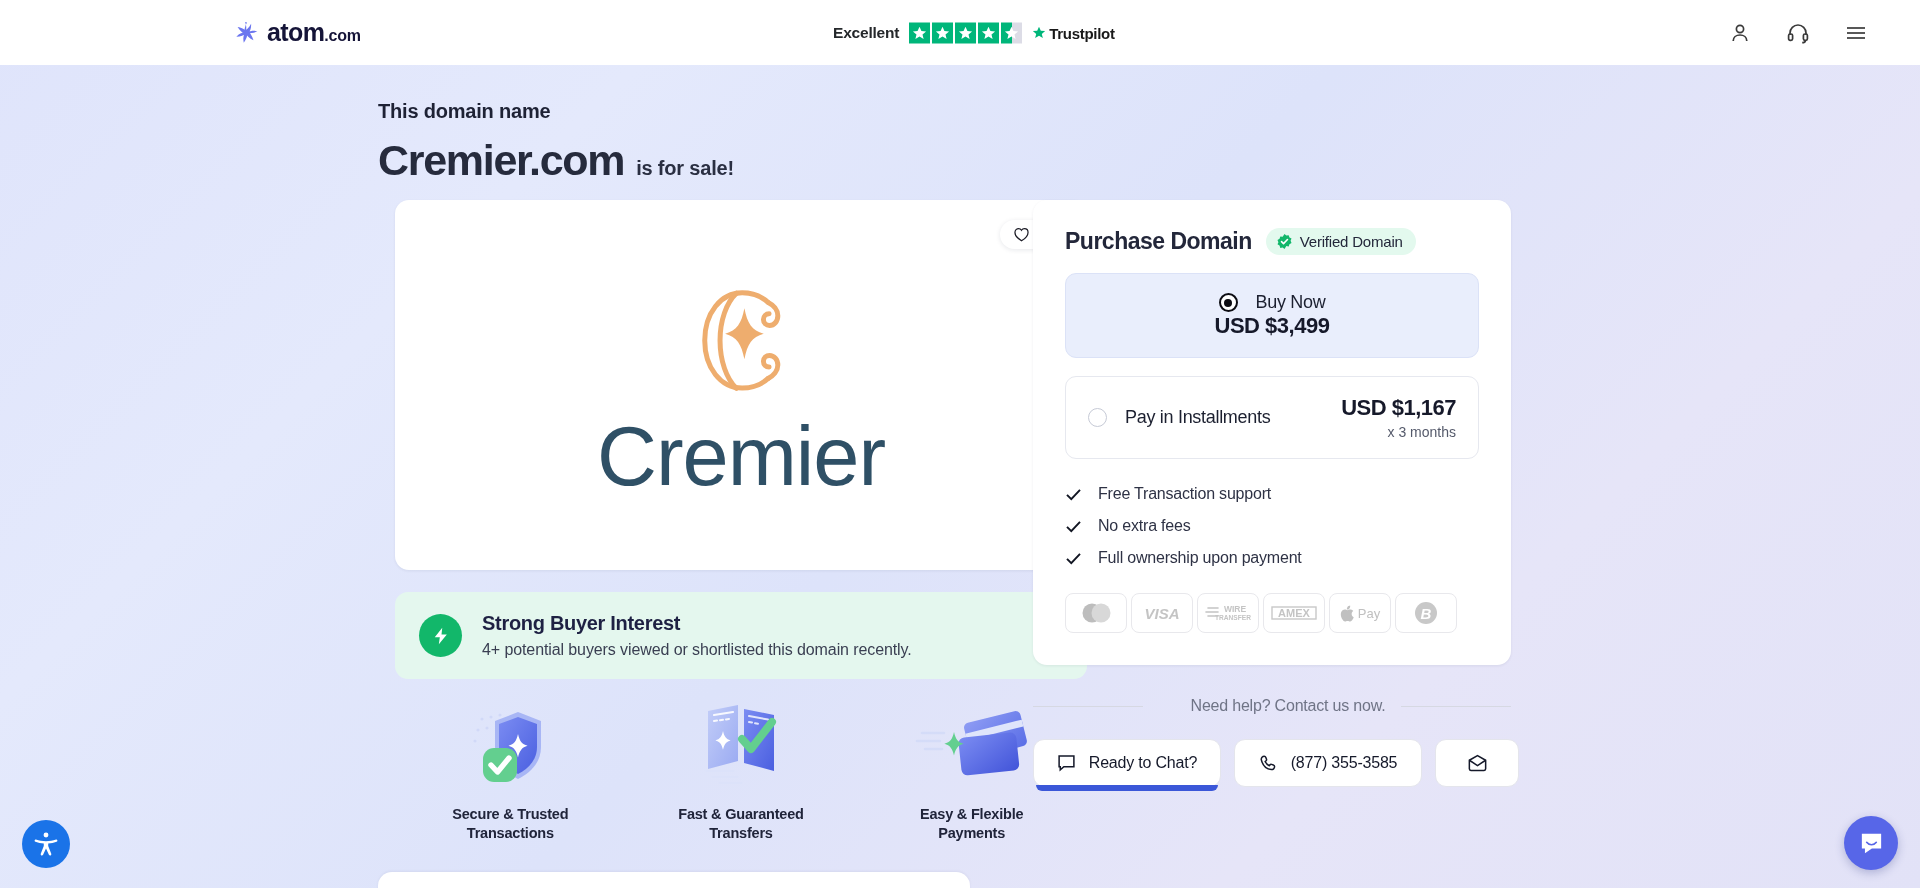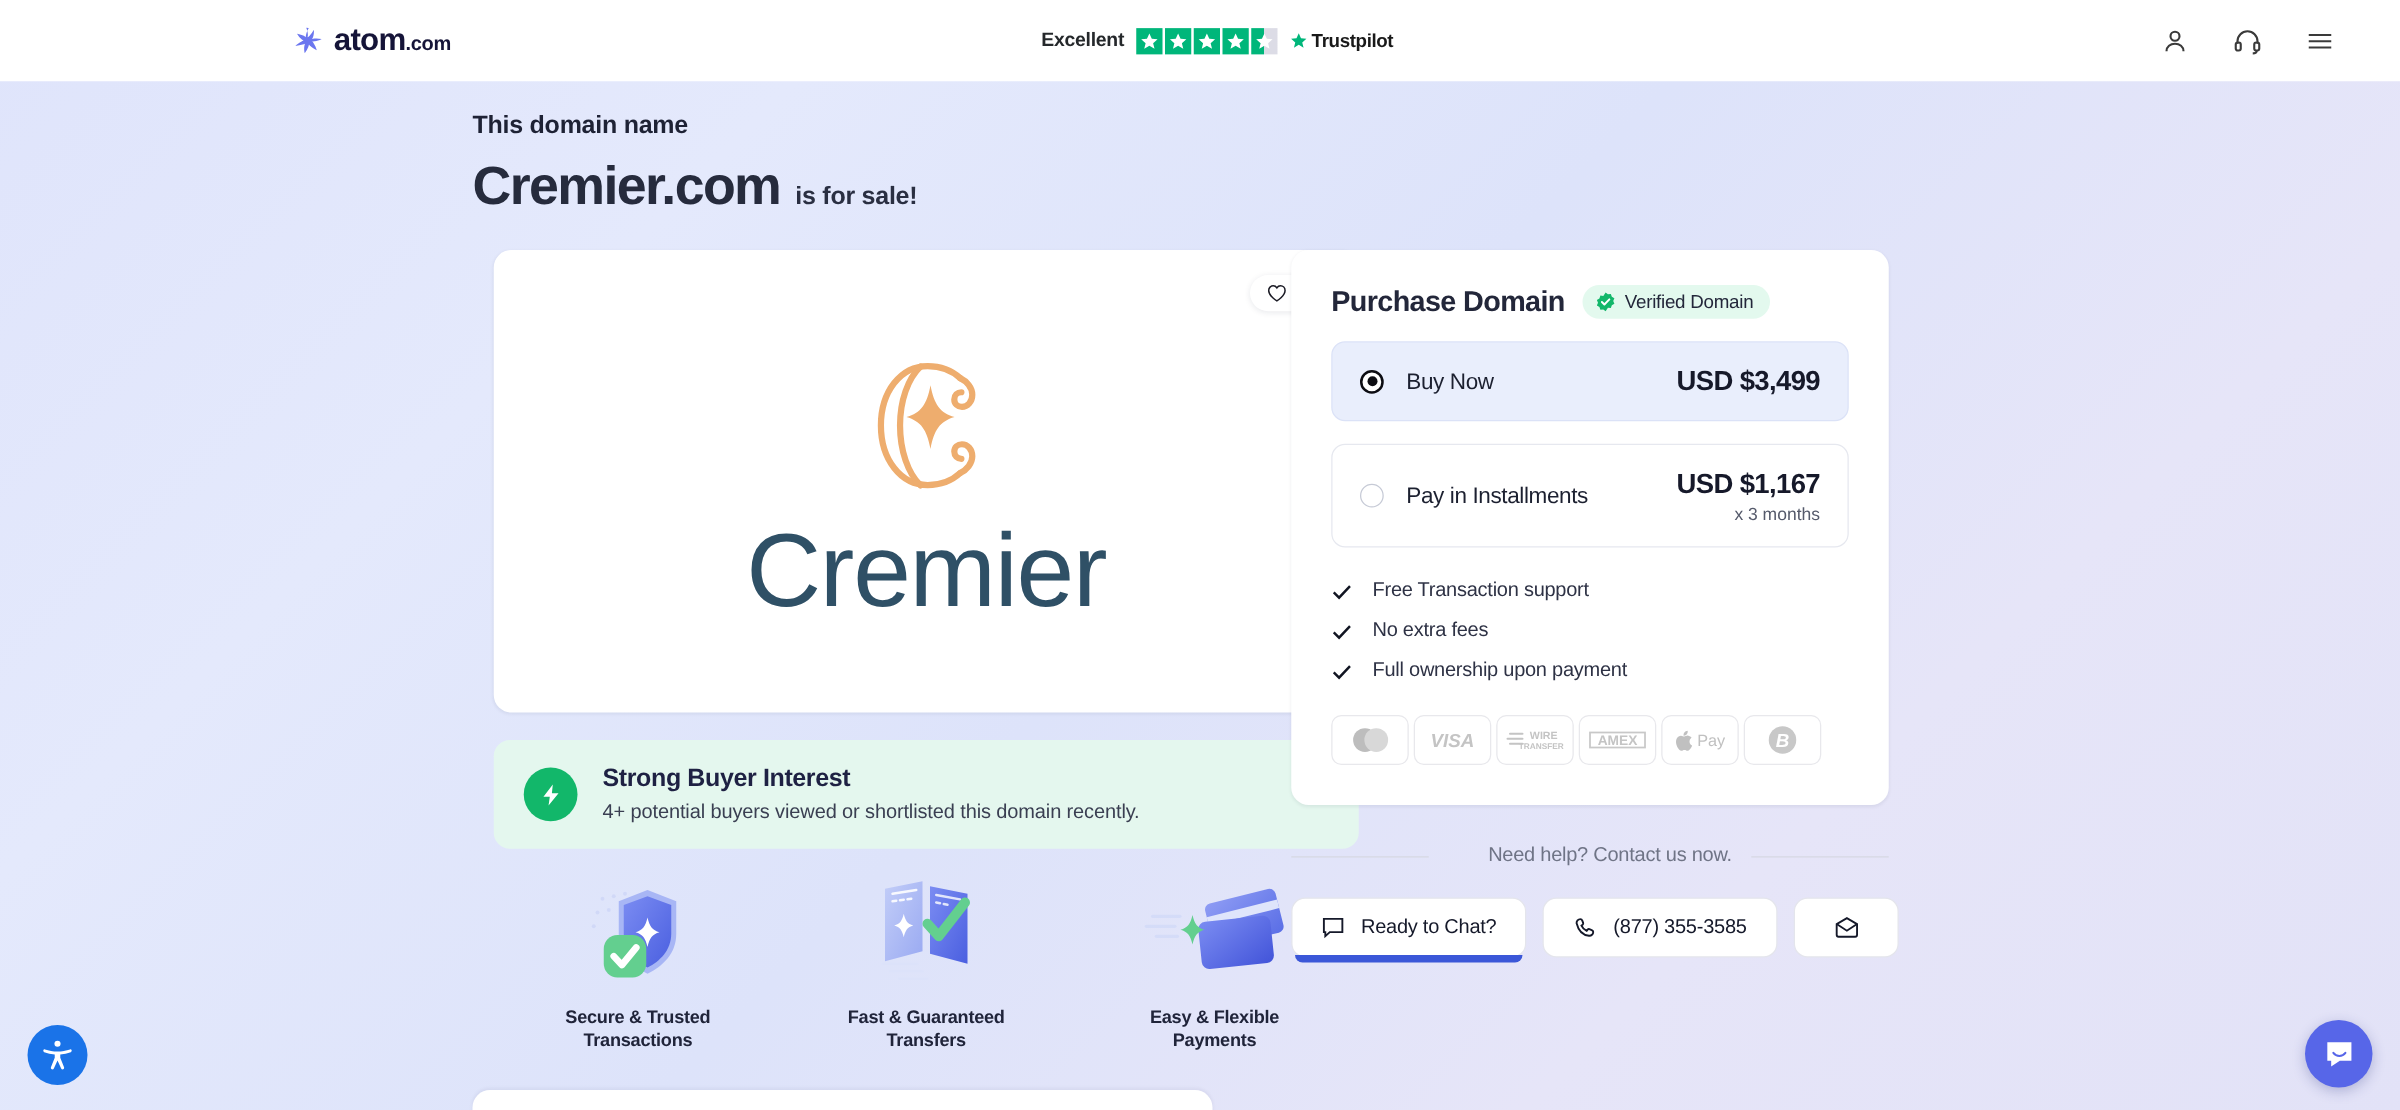--- a/index.html
+++ b/index.html
@@ -51,21 +51,21 @@
 
   .header-icons {
     position: absolute; right: 52px; top: 50%; transform: translateY(-50%);
     display: flex; align-items: center; gap: 34px;
   }
   .hicon { width: 24px; height: 24px; cursor: pointer; display:block; }
   .hicon svg { width: 100%; height: 100%; display: block; stroke: #3a3a3a; fill: none; stroke-width: 1.7; }
 
   
   .hero {
-    position: absolute; left: 378px; top: 89px;
+    position: absolute; left: 378px; top: 100px;
   }
   .hero-kicker { font-size: 20px; font-weight: 700; color: #1e2235; letter-spacing: -0.2px; }
   .hero-title-row { margin-top: 13px; display: flex; align-items: baseline; gap: 12px; }
   .hero-domain { font-size: 43px; font-weight: 700; color: #262b3d; letter-spacing: -1.3px; }
   .hero-forsale { font-size: 20px; font-weight: 600; color: #2a2f42; letter-spacing: -0.2px; }
 
   
   .left-col { position: absolute; left: 395px; top: 200px; width: 692px; }
 
   .logo-card {
@@ -157,20 +157,21 @@
     border: 1px solid #e6e8ef;
     border-radius: 11px;
     padding: 18px 22px;
     display: flex; align-items: center; justify-content: space-between;
     cursor: pointer;
     background: #ffffff;
   }
   .price-option.selected {
     background: #e9eefc;
     border-color: #dbe2f7;
+    flex-direction: column;
   }
   .po-left { display: flex; align-items: center; gap: 18px; }
   .radio {
     width: 19px; height: 19px; border-radius: 50%;
     border: 1.6px solid #c6cad6; background: #fff;
     flex: 0 0 auto; position: relative;
   }
   .radio.on { border-color: #0c0c12; border-width: 2px; }
   .radio.on::after {
     content: ""; position: absolute; left: 50%; top: 50%;

